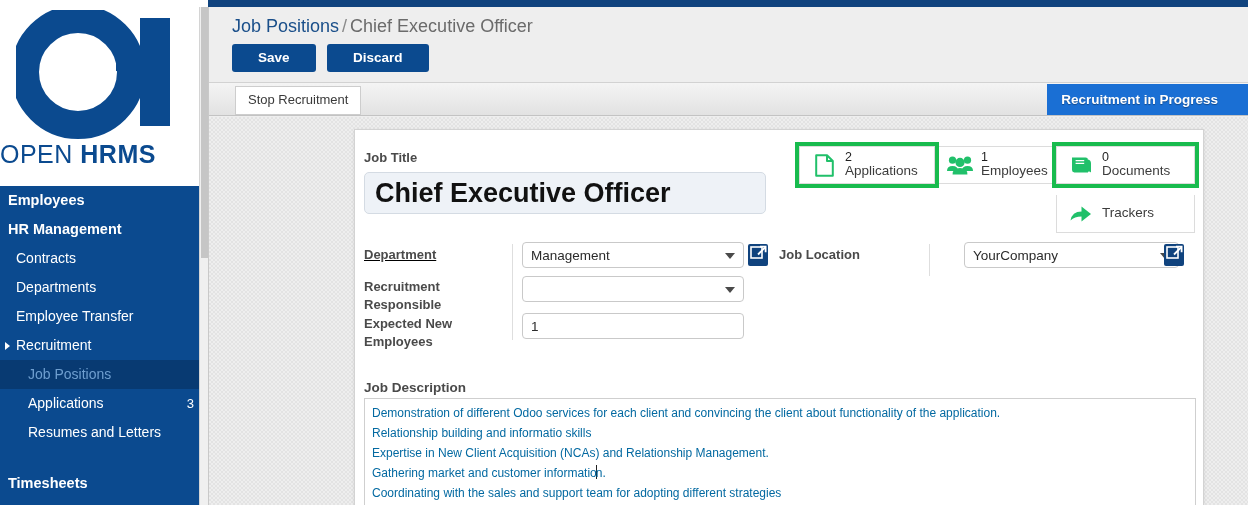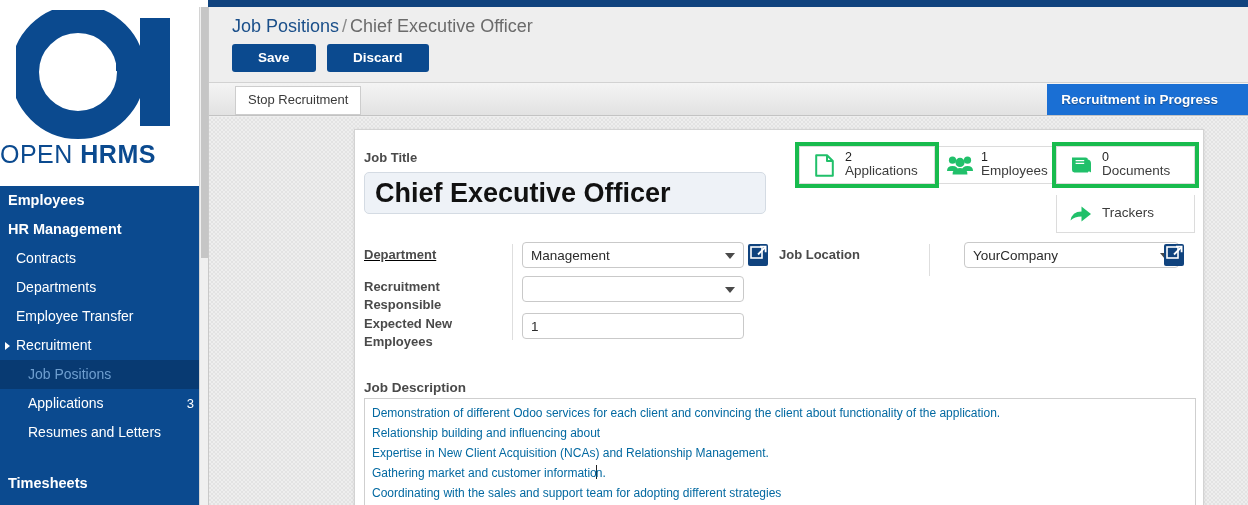--- a/index.html
+++ b/index.html
@@ -468,20 +468,20 @@
         <rect x="1" y="2" width="20" height="22" rx="2" fill="#10437e"></rect>
         <rect x="4" y="5" width="11" height="11" fill="none" stroke="#ffffff" stroke-width="1.6"></rect>
         <path d="M11 12.5 L18 5.5" stroke="#ffffff" stroke-width="1.8"></path>
         <path d="M13 4.6 h5.6 v5.6" fill="none" stroke="#ffffff" stroke-width="1.8"></path>
       </svg>
     </div>
 
     <div class="desc-label">Job Description</div>
     <div class="desc-box" id="desc-box">
         <div class="desc-line">Demonstration of different Odoo services for each client and convincing the client about functionality of the application.</div>
-        <div class="desc-line">Relationship building and influencing about</div>
+        <div class="desc-line">Relationship building and informatio skills</div>
         <div class="desc-line">Expertise in New Client Acquisition (NCAs) and Relationship Management.</div>
         <div class="desc-line"><span>Gathering market and customer informatio</span><span class="caretbar"></span><span>n.</span></div>
         <div class="desc-line">Coordinating with the sales and support team for adopting different strategies</div>
       </div>
 
   </div>
 </div>
 
 </body></html>

